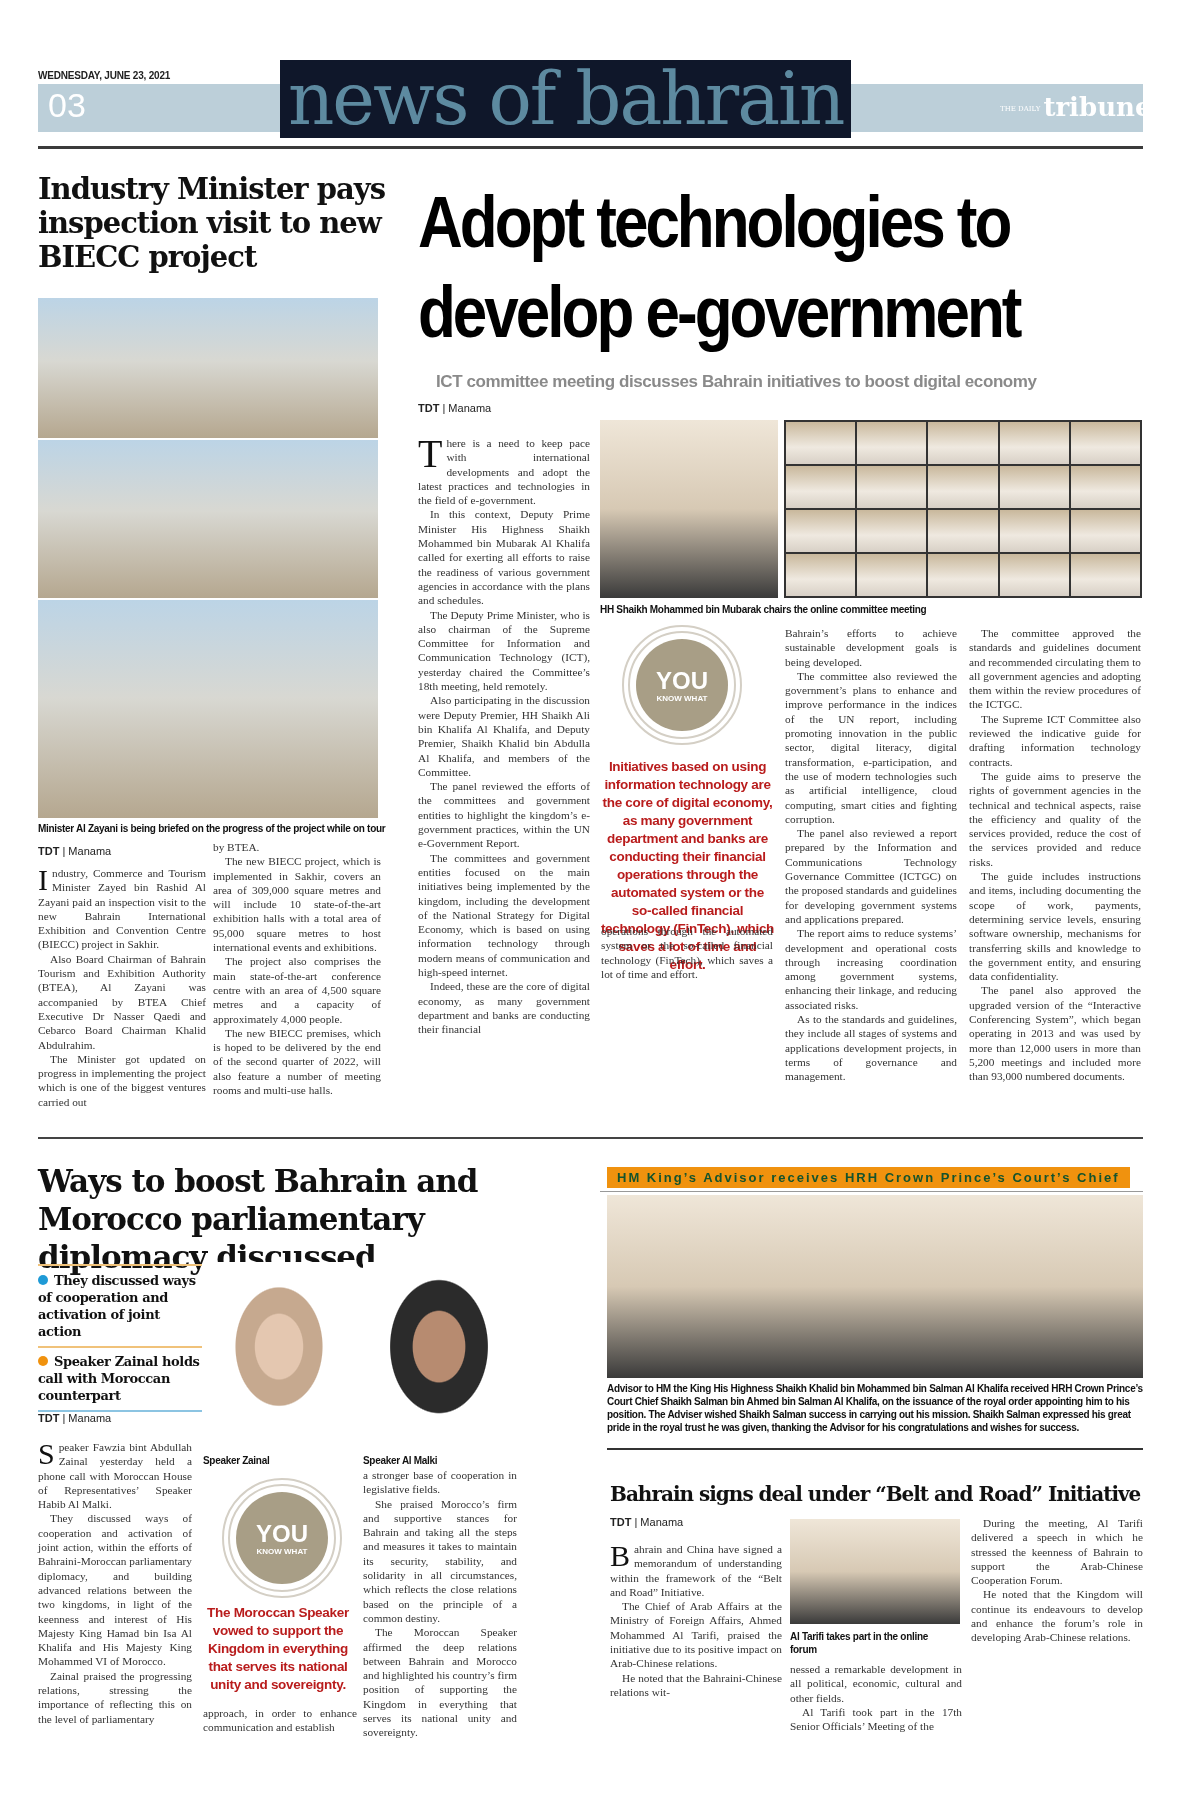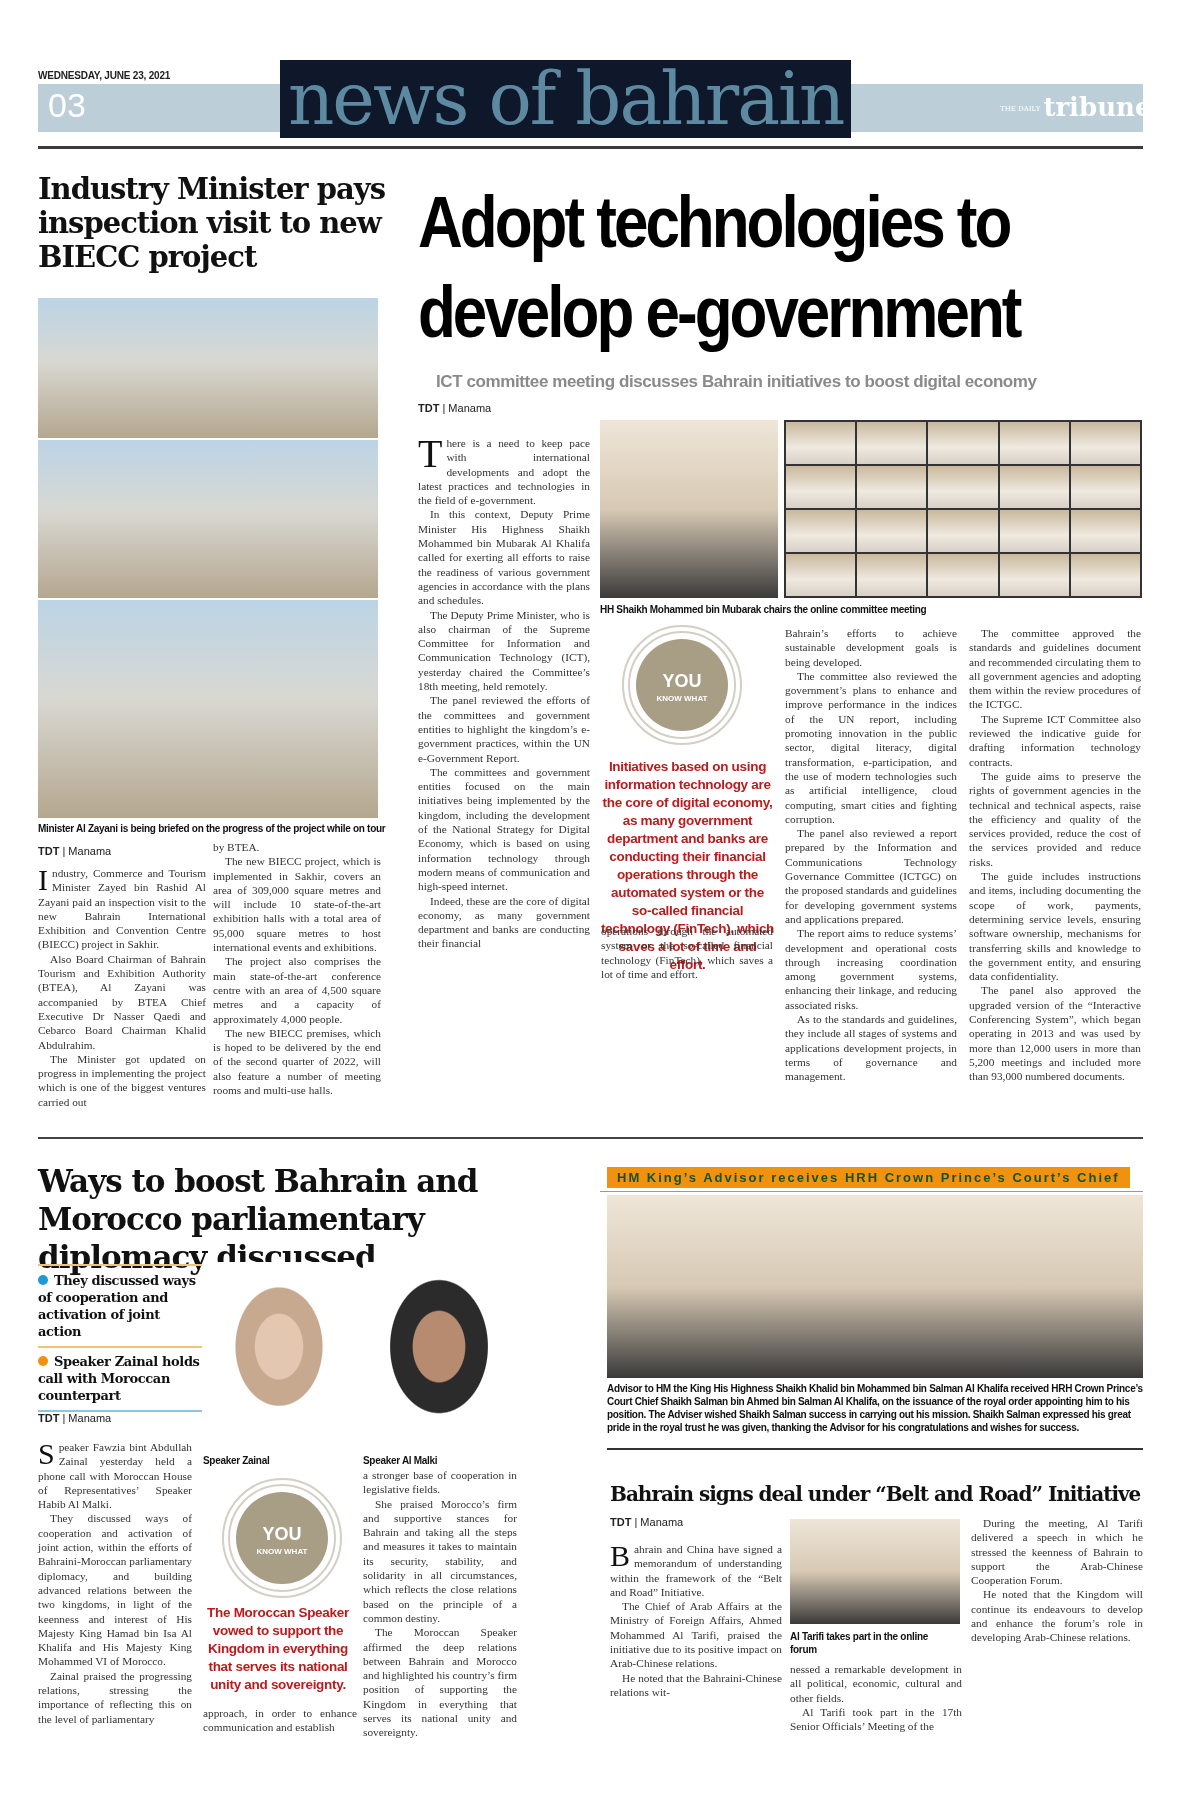--- a/index.html
+++ b/index.html
@@ -33,21 +33,21 @@
   .photo.room { background: linear-gradient(180deg, #efe6d8 0%, #d7c9b4 50%, #3a3a3a 100%); }
   .photo.grid { background: #333; display: grid; grid-template-columns: repeat(5, 1fr); grid-template-rows: repeat(4, 1fr); gap: 2px; padding: 2px; }
   .photo.grid div { background: linear-gradient(180deg, #c9b89c, #efe9e0 60%, #d8d0c6); }
   .photo.portrait { background: radial-gradient(ellipse at 50% 45%, #e4c7b0 0 22%, #c6a98f 23% 40%, #ffffff 41%); }
   .photo.portrait2 { background: radial-gradient(ellipse at 50% 45%, #b78b70 0 24%, #2b2b2b 25% 45%, #ffffff 46%); }
 
   
   .ykw { width: 120px; height: 120px; border-radius: 50%; border: 2px solid #d4cfc5; display: flex; align-items: center; justify-content: center; }
   .ykw .r2 { width: 108px; height: 108px; border-radius: 50%; border: 2px solid #d4cfc5; display: flex; align-items: center; justify-content: center; }
   .ykw .core { width: 92px; height: 92px; border-radius: 50%; background: #a89e86; display: flex; flex-direction: column; align-items: center; justify-content: center; color: #fff; }
-  .ykw .you { font-family: "Liberation Sans", sans-serif; font-weight: bold; font-size: 18px; line-height: 26px; }
+  .ykw .you { font-family: "Liberation Sans", sans-serif; font-weight: bold; font-size: 24px; line-height: 26px; }
   .ykw .kw { font-family: "Liberation Sans", sans-serif; font-weight: bold; font-size: 8px; }
   .pull { font-family: "Liberation Sans", sans-serif; font-weight: bold; font-size: 13.5px; line-height: 18px; color: #b91c1c; text-align: center; letter-spacing: -0.3px; }
 
   .bullet-box { font-family: "DejaVu Serif", serif; font-weight: bold; font-size: 13px; line-height: 17px; color: #111; letter-spacing: -0.4px; }
   .dot { display: inline-block; width: 10px; height: 10px; border-radius: 50%; margin-right: 6px; vertical-align: 0px; }
 
   .orange-banner { background: #f0920e; color: #14532d; font-family: "Liberation Sans", sans-serif; font-weight: bold; font-size: 13px; letter-spacing: 2px; padding: 3px 10px; white-space: nowrap; }
   .hr { background: #444; height: 2px; }
 </style>
 </head>
@@ -83,20 +83,21 @@
   <div>Adopt technologies to</div>
   <div>develop e-government</div>
 </div>
 <div class="abs" style="left:436px;top:372px;font-family:'Liberation Sans',sans-serif;font-size:17px;font-weight:bold;color:#8a8a8a;letter-spacing:-0.4px;">ICT committee meeting discusses Bahrain initiatives to boost digital economy</div>
 <div class="abs byline" style="left:418px;top:402px;"><b>TDT</b><span> | Manama</span></div>
 
 <div class="abs body-col" style="left:418px;top:436px;width:172px;">
   <p class="first"><span class="dropcap">T</span><span>here is a need to keep pace with international developments and adopt the latest practices and technologies in the field of e-government.</span></p>
   <p>In this context, Deputy Prime Minister His Highness Shaikh Mohammed bin Mubarak Al Khalifa called for exerting all efforts to raise the readiness of various government agencies in accordance with the plans and schedules.</p>
   <p>The Deputy Prime Minister, who is also chairman of the Supreme Committee for Information and Communication Technology (ICT), yesterday chaired the Committee’s 18th meeting, held remotely.</p>
+  <p>Also participating in the discussion were Deputy Premier, HH Shaikh Ali bin Khalifa Al Khalifa, and Deputy Premier, Shaikh Khalid bin Abdulla Al Khalifa, and members of the Committee.</p>
   <p>The panel reviewed the efforts of the committees and government entities to highlight the kingdom’s e-government practices, within the UN e-Government Report.</p>
   <p>The committees and government entities focused on the main initiatives being implemented by the kingdom, including the development of the National Strategy for Digital Economy, which is based on using information technology through modern means of communication and high-speed internet.</p>
   <p>Indeed, these are the core of digital economy, as many government department and banks are conducting their financial</p>
 </div>
 
 <div class="abs photo room" style="left:600px;top:420px;width:178px;height:178px;"></div>
 <div class="abs photo grid" style="left:784px;top:420px;width:358px;height:178px;">
   <div></div>
     <div></div>
     <div></div>

